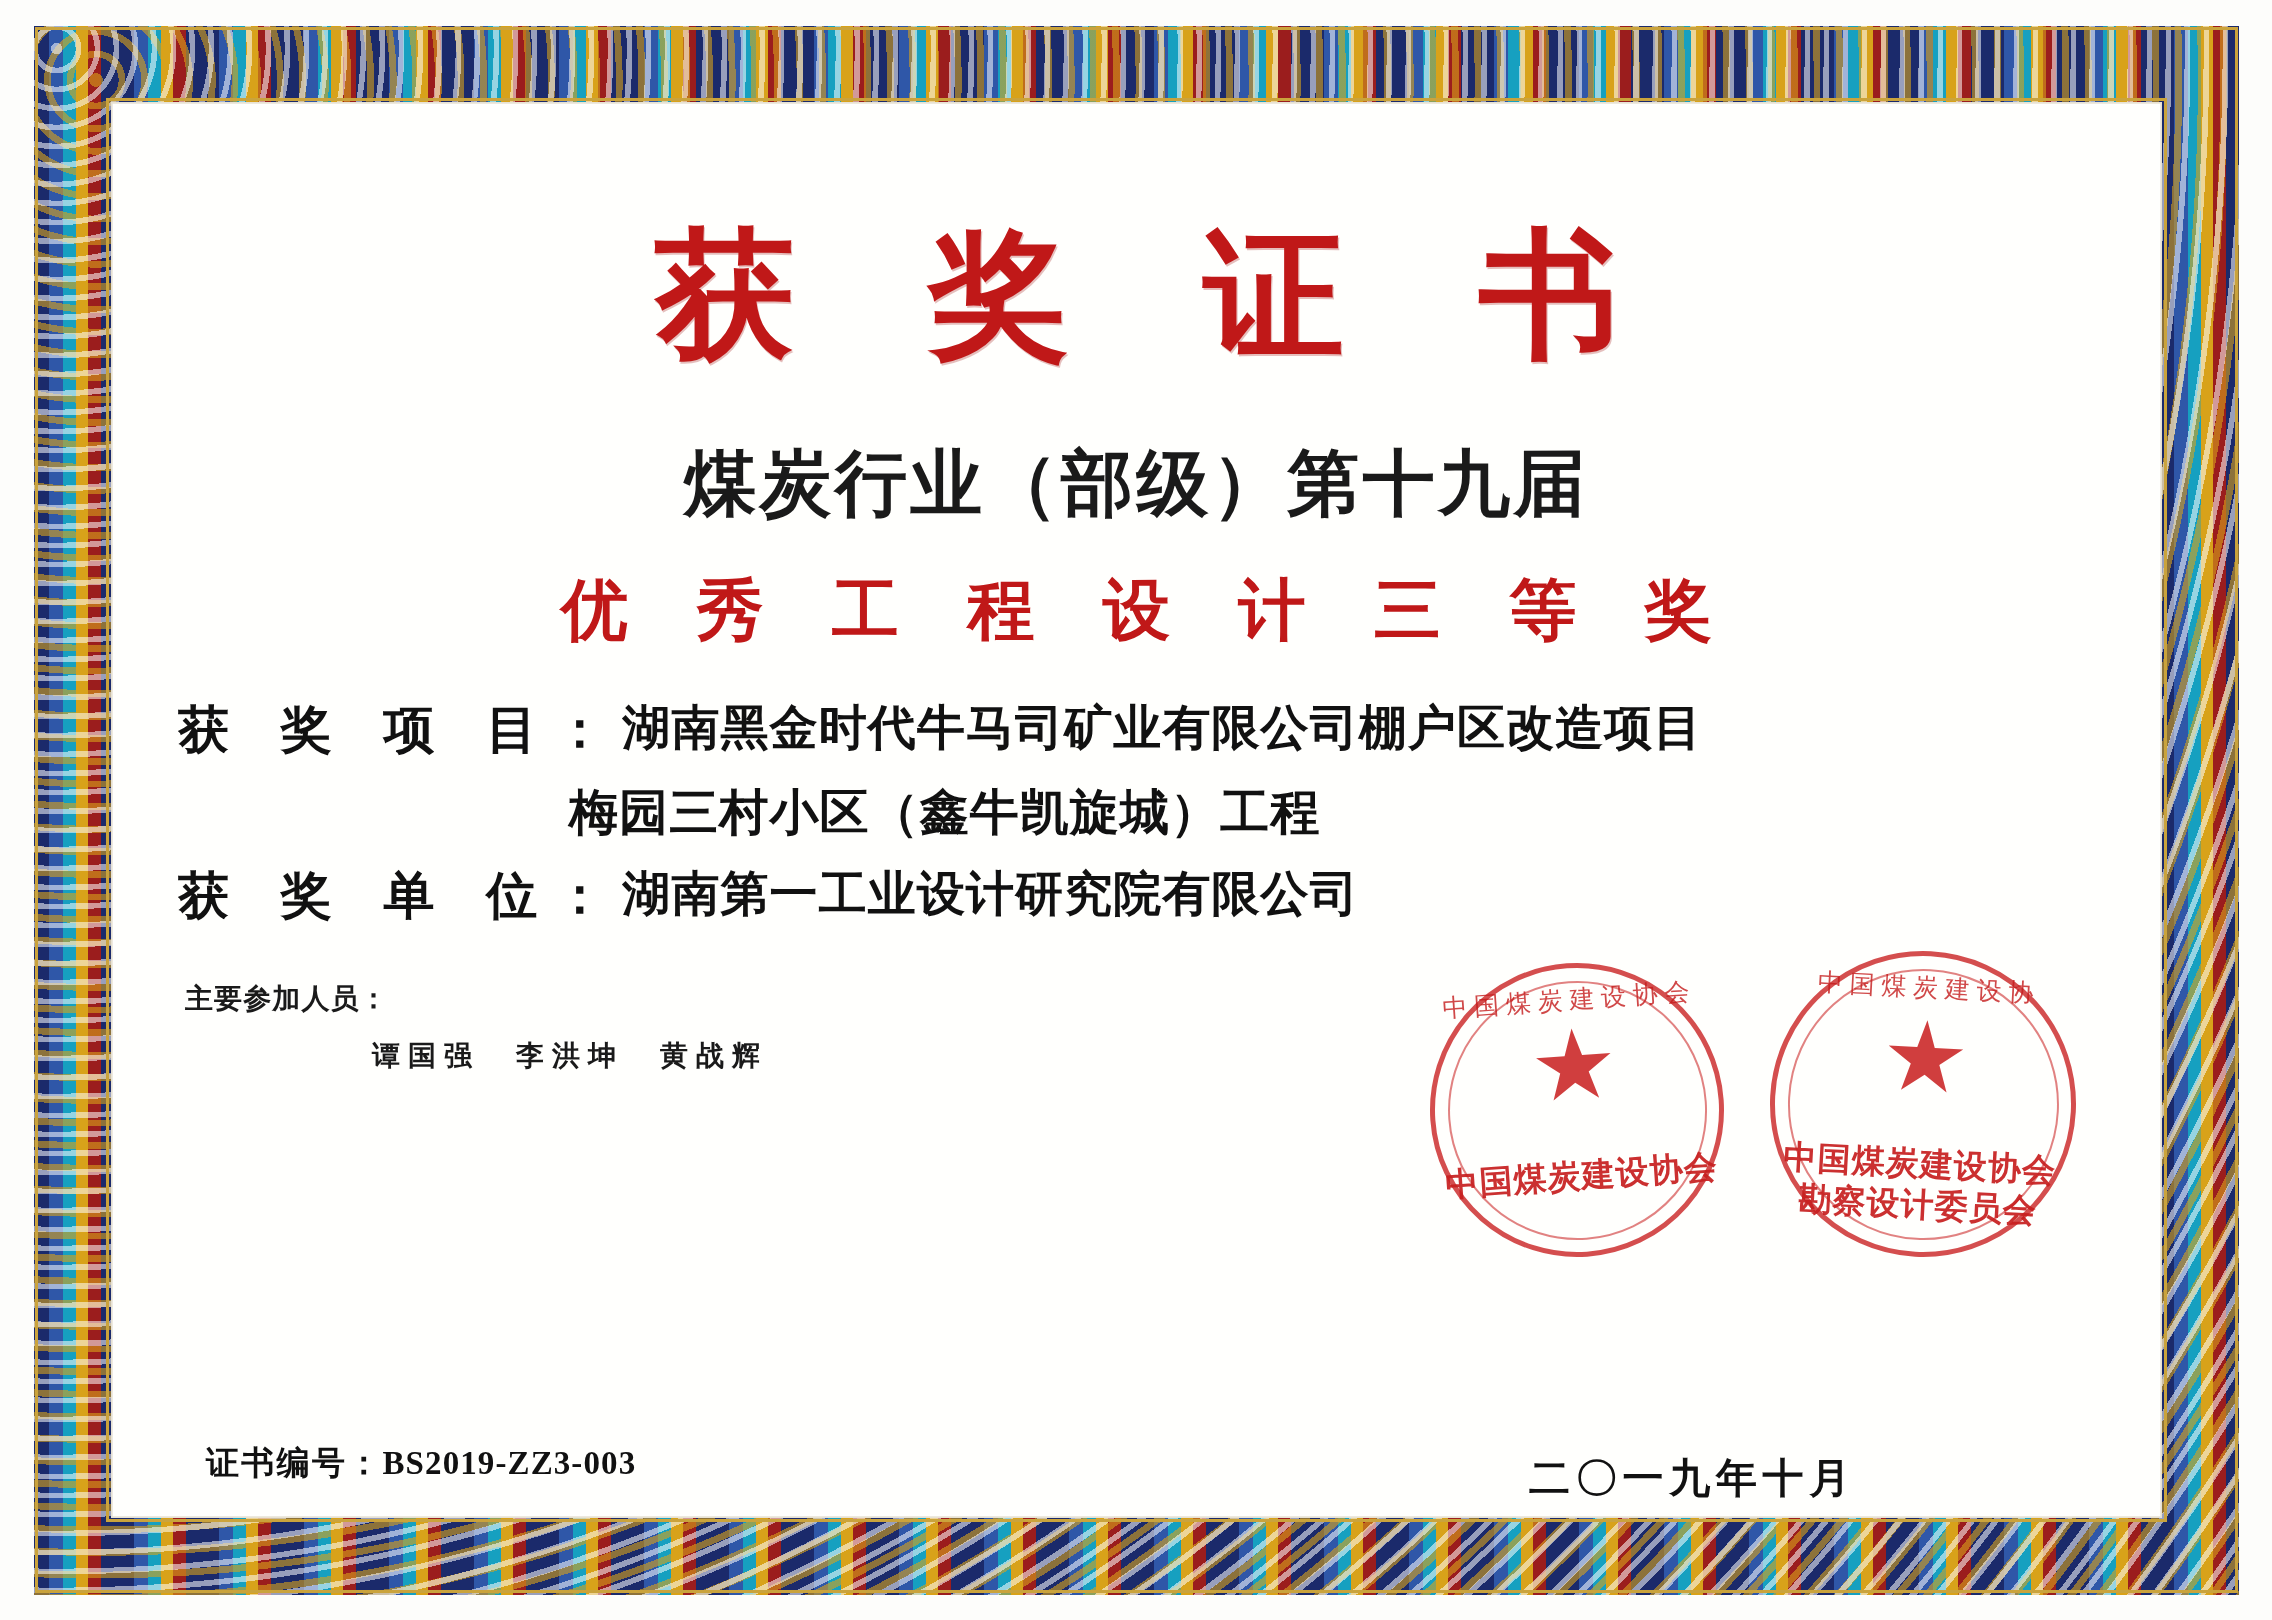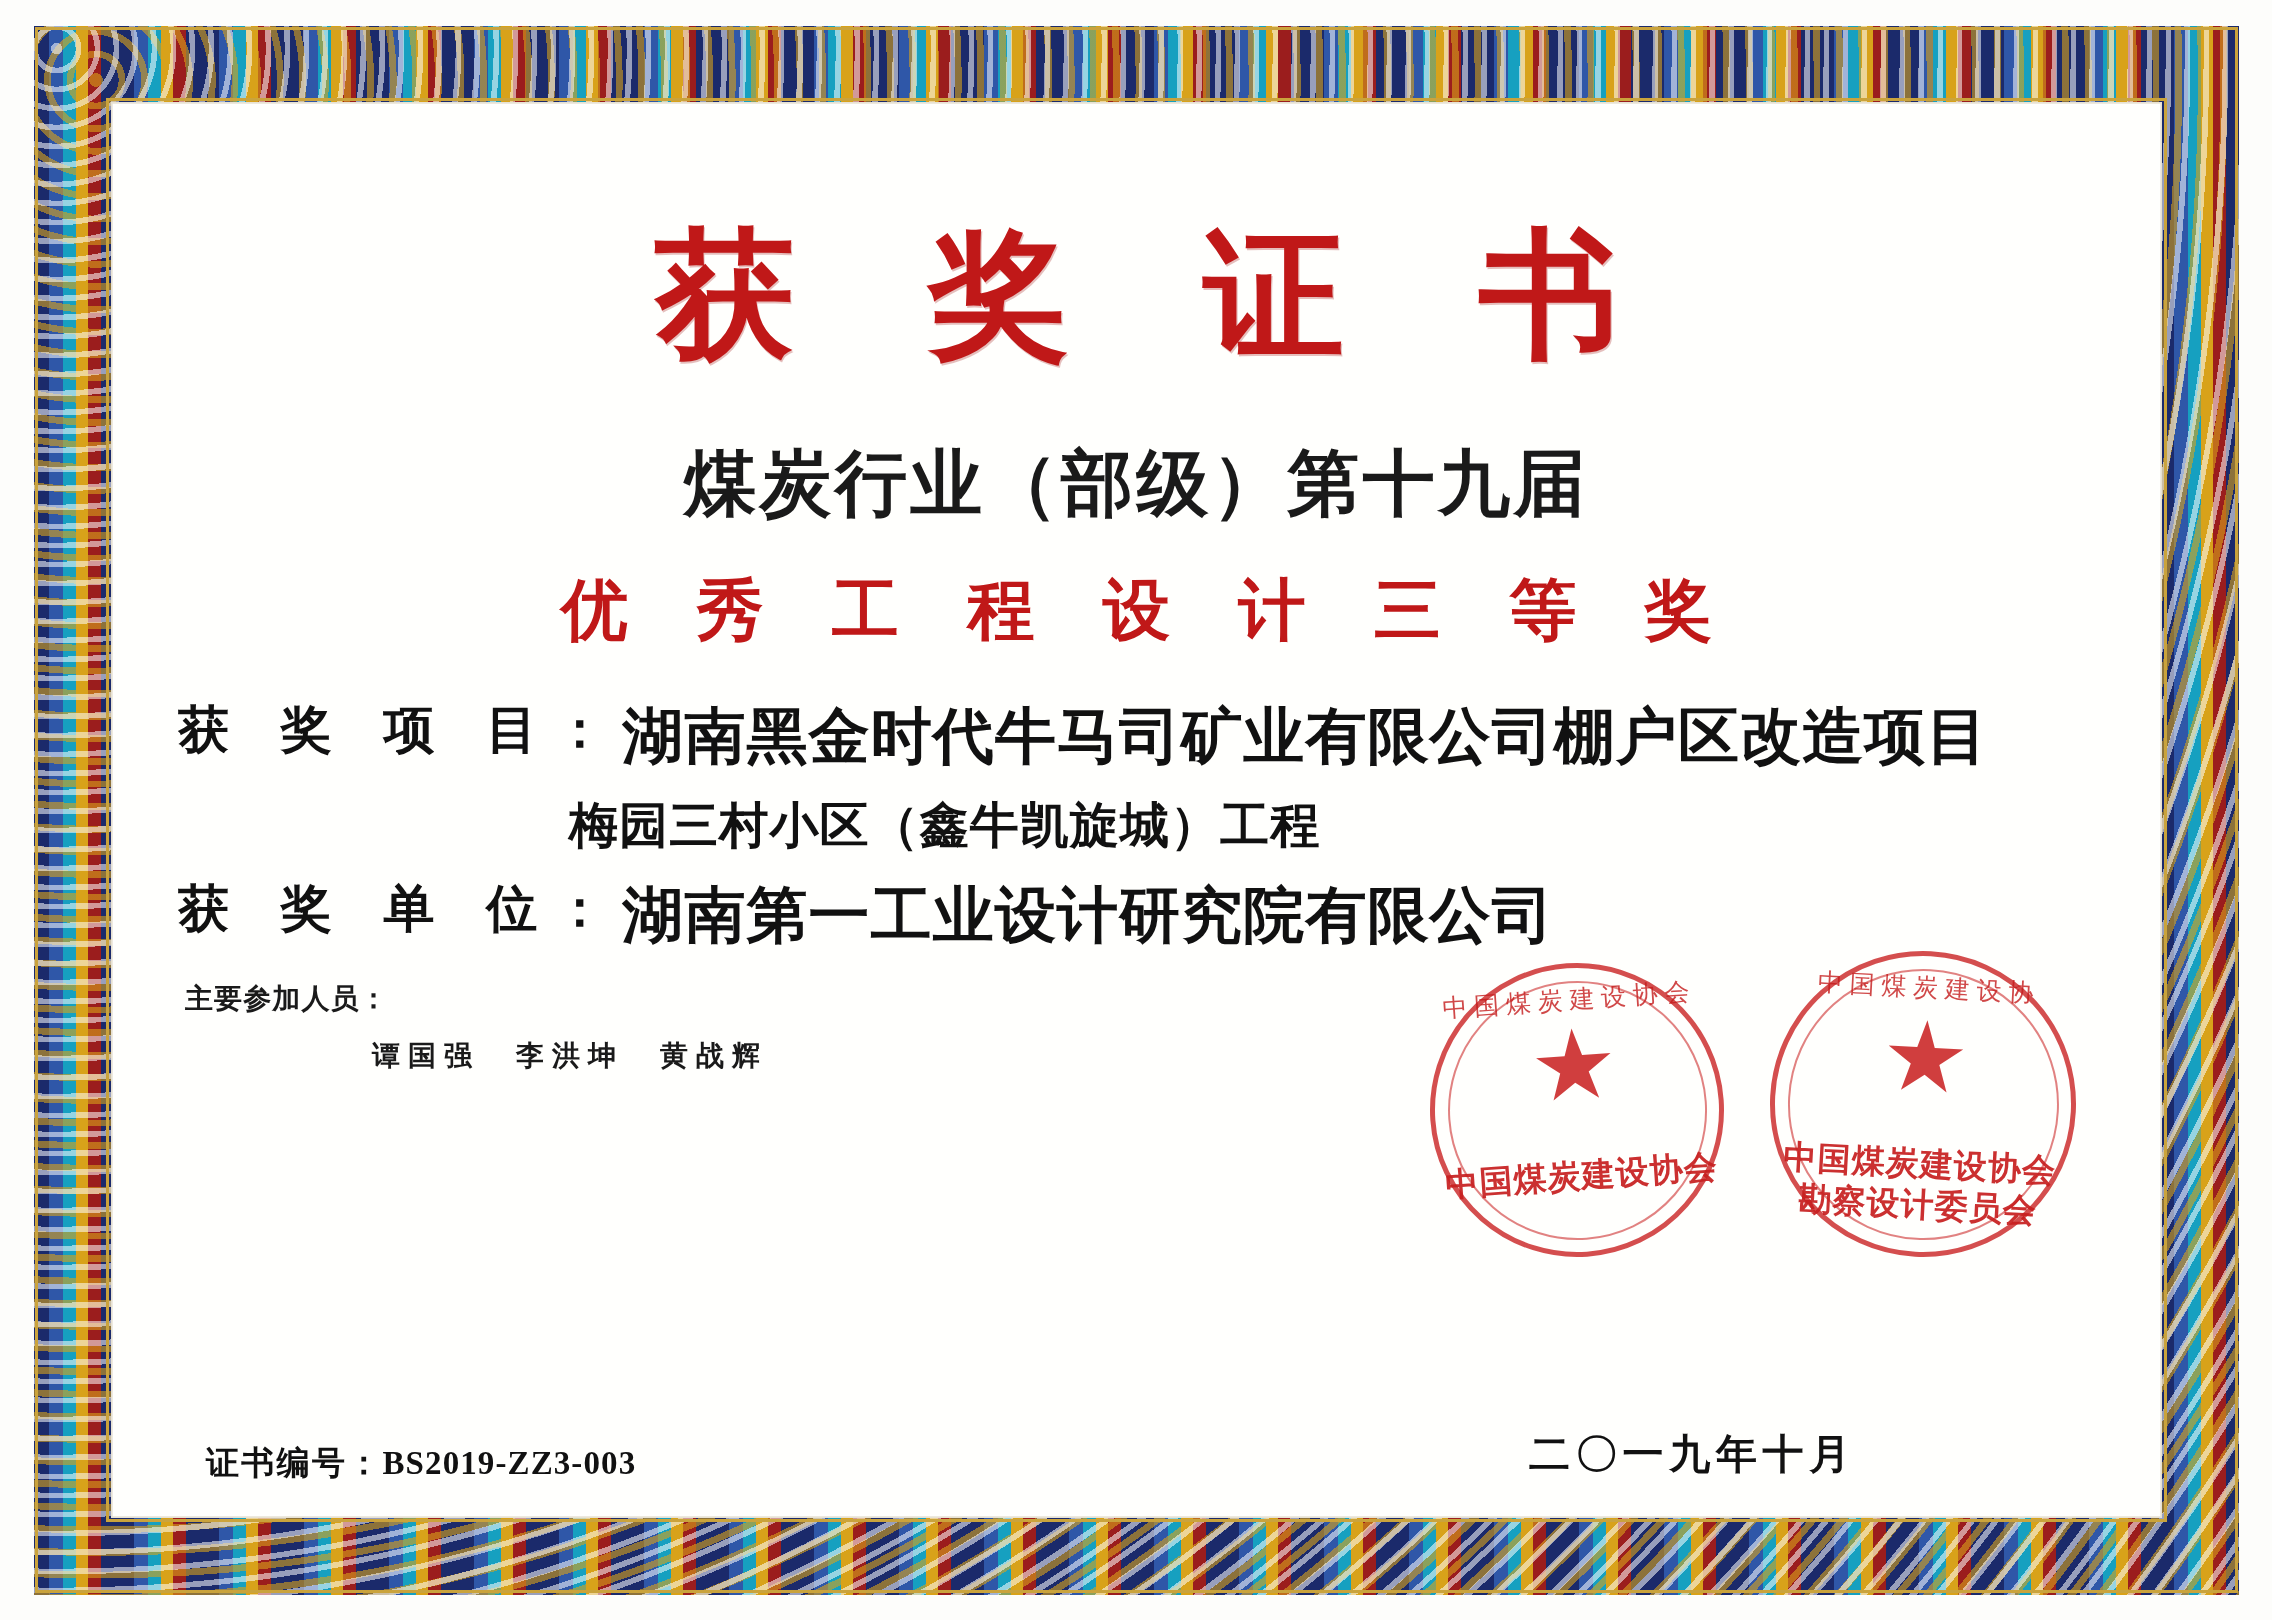--- a/index.html
+++ b/index.html
@@ -146,21 +146,21 @@
   .field-label {
     color: #111;
     font-size: 51px;
     font-weight: 700;
     letter-spacing: 17px;
     white-space: nowrap;
     font-family: "DejaVu Serif", "Liberation Serif", serif;
   }
   .field-value {
     color: #111;
-    font-size: 61px;
+    font-size: 48px;
     font-weight: 700;
     letter-spacing: 1.1px;
     font-family: "DejaVu Serif", "Liberation Serif", serif;
   }
   .field-value-second {
     color: #111;
     font-size: 49px;
     font-weight: 700;
     letter-spacing: 1.1px;
     margin-left: 391px;
@@ -216,21 +216,21 @@
   }
   .cert-no .cert-no-value {
     letter-spacing: 1.1px;
     font-family: "Liberation Serif", serif;
   }
 
   
   .date {
     position: absolute;
     right: 306px;
-    bottom: 36px;
+    bottom: 12px;
     font-size: 41px;
     color: #111;
     font-weight: 700;
     letter-spacing: 5.7px;
     font-family: "DejaVu Serif", "Liberation Serif", serif;
   }
 
   
   .seal {
     position: absolute;

